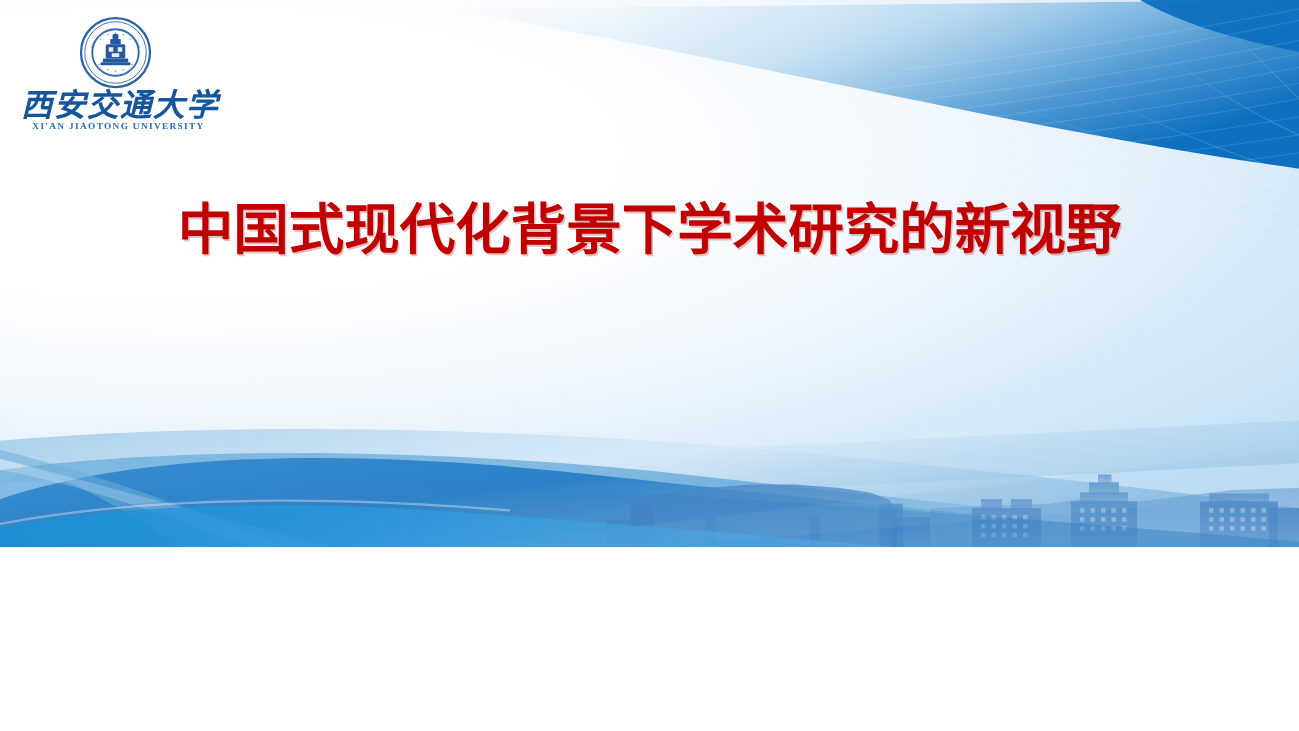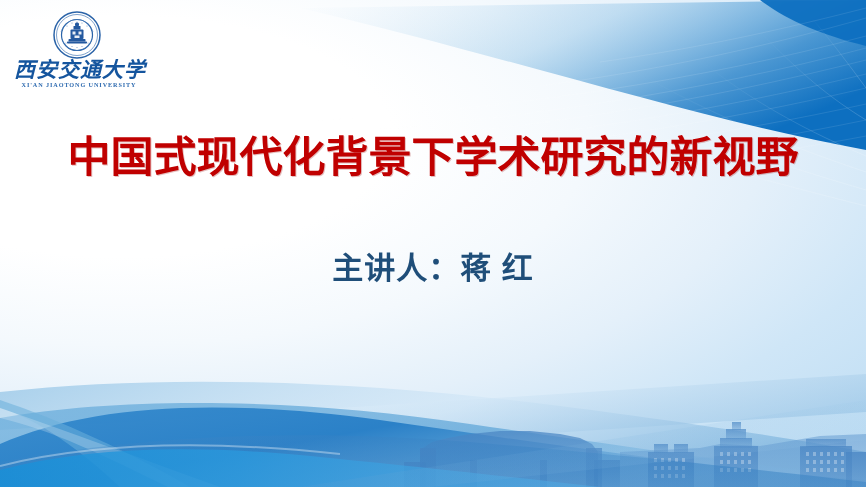--- a/index.html
+++ b/index.html
@@ -8,21 +8,21 @@
     padding: 0;
     background: #ffffff;
   }
   body {
     font-family: "Liberation Sans", "DejaVu Sans", sans-serif;
   }
 
   .slide {
     position: relative;
     width: 866px;
-    height: 487px;
+    height: 365px;
     overflow: hidden;
     background: #ffffff;
   }
 
   
   .bg-base {
     position: absolute;
     inset: 0;
     background:
       radial-gradient(120% 95% at 14% 28%, #ffffff 0%, #ffffff 26%, #f4f9fd 45%, #e4f0fa 62%, #cfe6f7 78%, #bcdcf3 100%);
@@ -81,21 +81,21 @@
   }
 
   
   .title {
     position: absolute;
     left: 0;
     top: 132px;
     width: 866px;
     text-align: center;
     font-family: "Liberation Sans", "DejaVu Sans", sans-serif;
-    font-size: 43px;
+    font-size: 37px;
     font-weight: 700;
     color: #c00000;
     letter-spacing: 0px;
     line-height: 1.2;
     white-space: nowrap;
     text-shadow: 1px 1px 0 rgba(150, 0, 0, 0.25);
   }
 
   .presenter {
     position: absolute;
@@ -380,16 +380,15 @@
         <rect x="45" y="51" width="10" height="5"></rect>
       </g>
     </svg>
 
     <div class="logo-cn">西安交通大学</div>
     <div class="logo-en">XI'AN JIAOTONG UNIVERSITY</div>
   </div>
 
   <div class="title">中国式现代化背景下学术研究的新视野</div>
 
-  <div class="presenter">主讲人：蒋 红</div>
 
 
 </div>
 
 </body></html>

